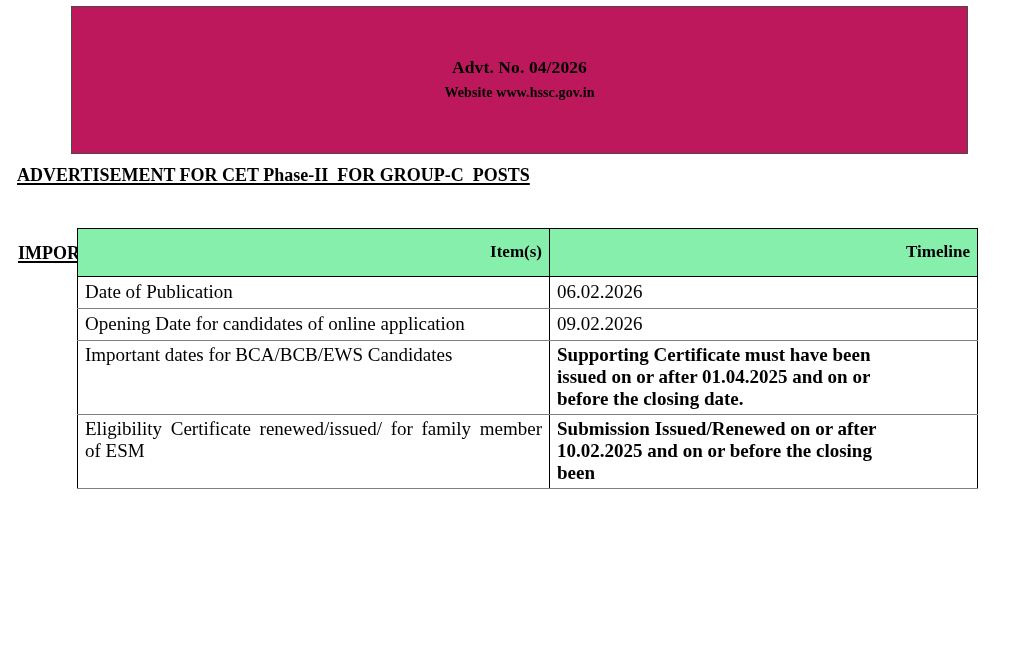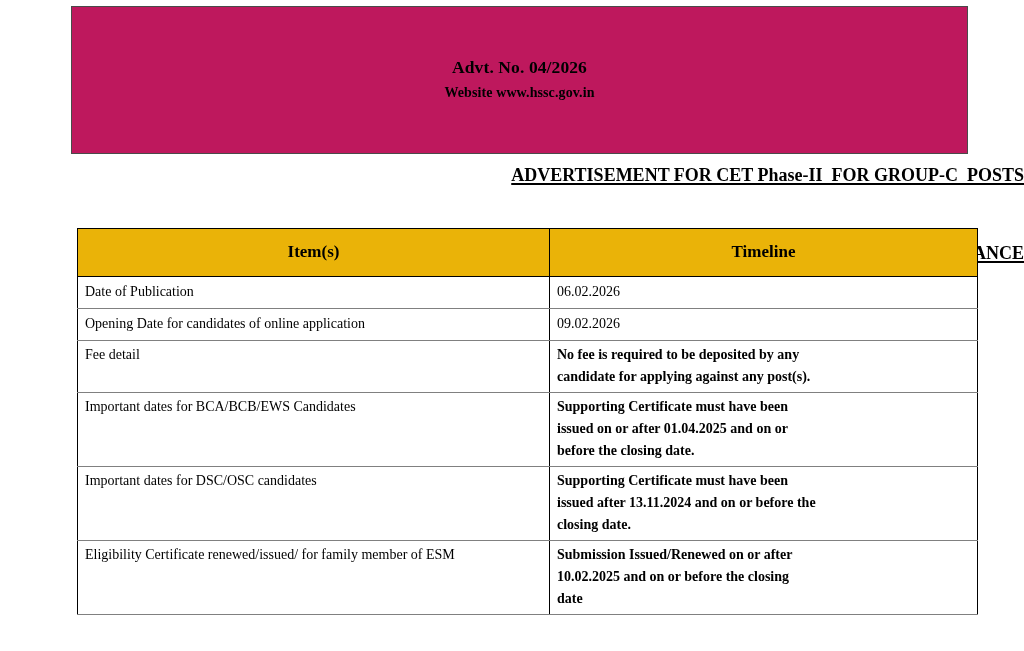--- a/index.html
+++ b/index.html
@@ -47,21 +47,21 @@
   }
   .header-line.small {
     font-size: 14px;
   }
 
   
   .heading {
     position: absolute;
     left: 0;
     width: 1024px;
-    text-align: right;
+    text-align: left;
     font-weight: bold;
     font-size: 18px;
     color: #000000;
     white-space: pre;
   }
   .heading span.u {
     text-decoration: underline;
     text-underline-offset: 2px;
     text-decoration-thickness: 1.6px;
   }
@@ -85,33 +85,33 @@
   table.dates-table col.c2 { width: 428px; }
 
   table.dates-table th,
   table.dates-table td {
     border-left: 1.3px solid #000000;
     border-right: 1.3px solid #000000;
     border-top: 1.2px solid #808080;
     border-bottom: 1.2px solid #808080;
     padding: 3px 7px 4px 7px;
     vertical-align: top;
-    font-size: 14px;
+    font-size: 19px;
     line-height: 22px;
     color: #000000;
   }
   table.dates-table thead th {
-    background: #eab308;
+    background: #86efac;
     font-weight: bold;
     font-size: 17px;
     height: 40px;
     vertical-align: middle;
     border-top: 1.5px solid #000000;
     border-bottom: 1.6px solid #000000;
-    text-align: center;
+    text-align: right;
     margin-left: 48px;
   }
   table.dates-table tbody tr.row-plain td {
     height: 24px;
     line-height: 23px;
   }
   
   .cell-bold {
     font-weight: bold;
     line-height: 25px;
@@ -168,52 +168,37 @@
           <td>Date of Publication</td>
           <td>06.02.2026</td>
         </tr>
 
         <tr class="row-plain">
           <td>Opening Date for candidates of online application</td>
           <td>09.02.2026</td>
         </tr>
 
 
-        <tr class="tall-row">
-          <td>Fee detail</td>
-          <td class="cell-bold">
-            <div>No fee is required to be deposited by any</div>
-            <div>candidate for applying against any post(s).</div>
-          </td>
-        </tr>
 
         <tr class="tall-row">
           <td>Important dates for BCA/BCB/EWS Candidates</td>
           <td class="cell-bold-u">
             <div><span class="ul">Supporting Certificate must have been</span></div>
             <div><span class="ul">issued on or after 01.04.2025 and on or</span></div>
             <div><span class="ul">before the closing date.</span></div>
           </td>
         </tr>
 
-        <tr class="tall-row">
-          <td>Important dates for DSC/OSC candidates</td>
-          <td class="cell-bold-u">
-            <div><span class="ul">Supporting Certificate must have been</span></div>
-            <div><span class="ul">issued after 13.11.2024 and on or before the</span></div>
-            <div><span class="ul">closing date.</span></div>
-          </td>
-        </tr>
 
         <tr class="tall-row">
           <td class="justify-cell">Eligibility Certificate renewed/issued/ for family member of ESM</td>
           <td class="cell-bold-u">
             <div><span class="ul">Submission Issued/Renewed on or after</span></div>
             <div><span class="ul">10.02.2025 and on or before the closing</span></div>
-            <div><span class="ul">date</span></div>
+            <div><span class="ul">been</span></div>
           </td>
         </tr>
 
       </tbody>
     </table>
   </div>
 
 </div>
 
 </body></html>

